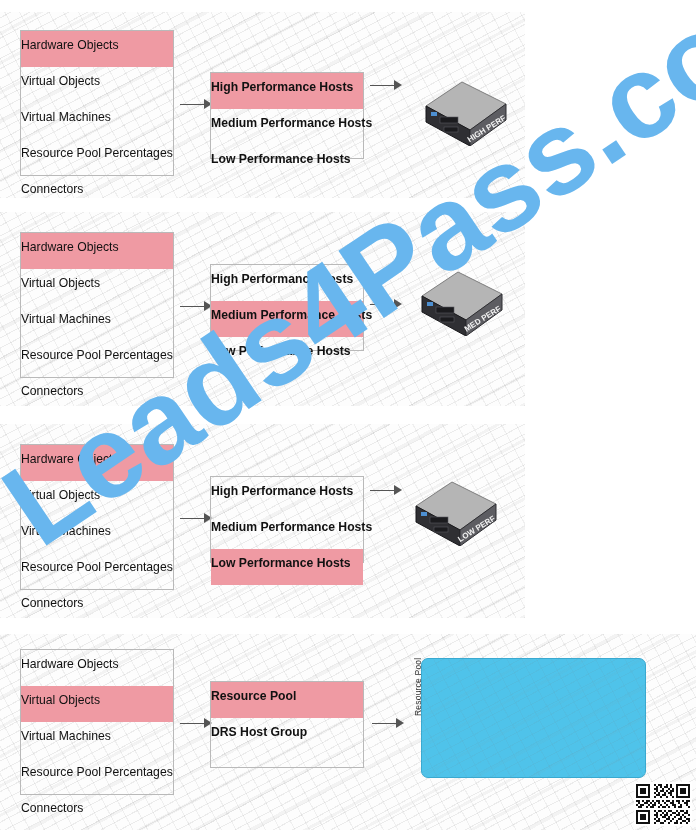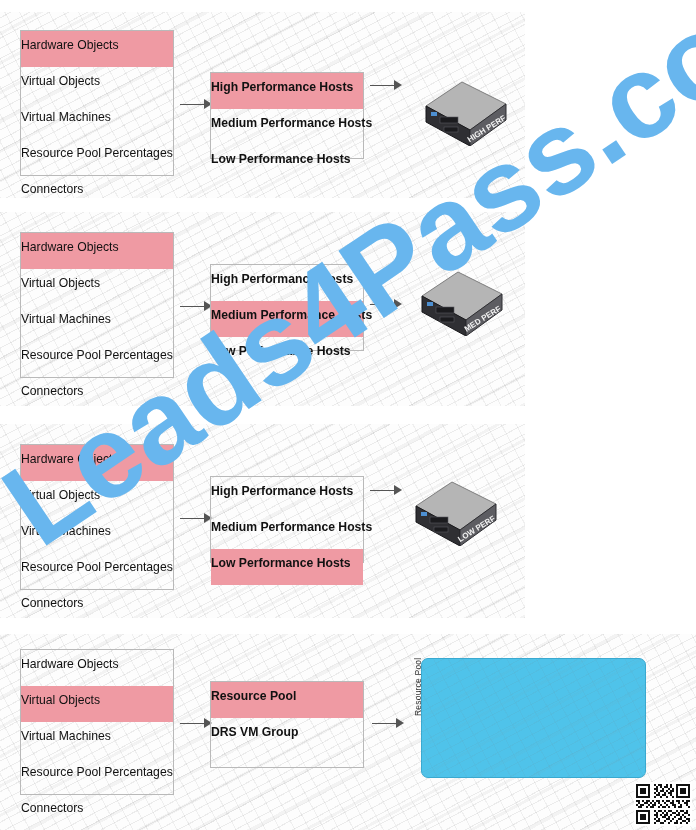--- a/index.html
+++ b/index.html
@@ -184,21 +184,21 @@
     <div class="row">Connectors</div>
   </div>
 
   <div class="arrow" style="left:180px;top:84px;width:32px;">
     <div class="shaft" style="width:25px;"></div>
       <div class="head" style="left:24px;"></div>
   </div>
 
   <div class="midbox" style="left:210px;top:47px;width:152px;height:85px;">
     <div class="row hl">Resource Pool</div>
-    <div class="row">DRS VM Group</div>
+    <div class="row">DRS Host Group</div>
   </div>
 
   <div class="arrow" style="left:372px;top:84px;width:32px;">
     <div class="shaft" style="width:25px;"></div>
       <div class="head" style="left:24px;"></div>
   </div>
 
   <span class="respool-label" style="left:413px;top:22px;height:60px;">Resource Pool</span>
 
   <div class="respool" style="left:421px;top:24px;width:223px;height:118px;">

